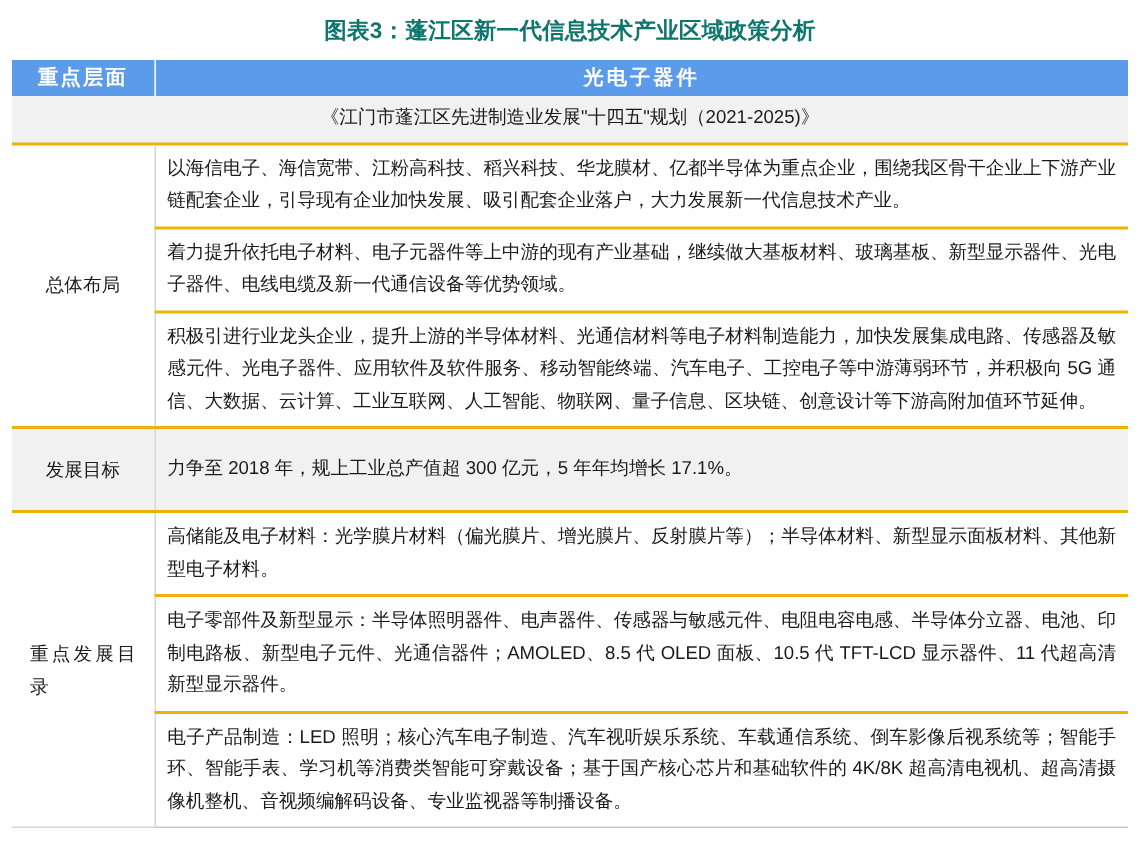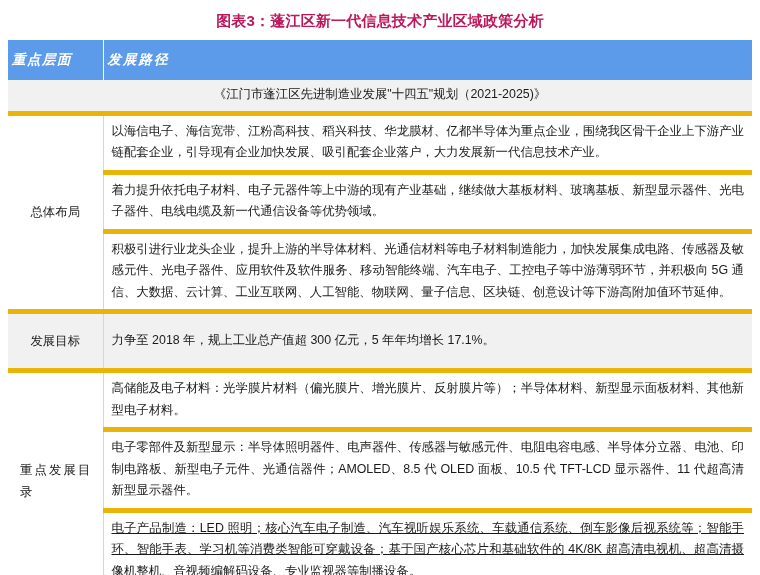--- a/index.html
+++ b/index.html
@@ -39,21 +39,21 @@
     border-radius: 50%;
     width: 40px;
     height: 40px;
   }
 
   
   .chart-title {
     text-align: center;
     font-size: 15px;
     font-weight: bold;
-    color: #be185d;
+    color: #0f766e;
     padding-top: 11px;
     line-height: 20px;
     letter-spacing: 0.2px;
     position: relative;
     z-index: 10;
   }
 
   
   .table-wrap {
     position: relative;
@@ -66,39 +66,38 @@
     table-layout: fixed;
   }
   table.policy col.c-left { width: 95px; }
   table.policy col.c-right { width: 649px; }
 
   table.policy th.hdr {
     background: #5b9bea;
     color: #ffffff;
     font-size: 13.5px;
     font-weight: bold;
-    text-align: left;
-    height: 40px;
+    text-align: center;
+    height: 24px;
     letter-spacing: 2px;
     border: 1px solid #ffffff;
     border-top: none;
     border-bottom: none;
     padding: 0 4px;
-    font-style: italic;
   }
   table.policy th.hdr.left-hdr {
     border-left: none;
     letter-spacing: 1.5px;
   }
   table.policy th.hdr.right-hdr {
     border-right: none;
   }
 
   table.policy td {
-    border-top: 5px solid #eab308;
+    border-top: 2px solid #eab308;
     border-bottom: 1px solid #d6d6d6;
     font-size: 12.4px;
     line-height: 21.5px;
     vertical-align: middle;
     padding: 5px 8px 6px 8px;
     background: #ffffff;
     color: #1a1a1a;
   }
   table.policy td.spanrow {
     text-align: center;
@@ -119,21 +118,21 @@
   table.policy td.label.spread {
     text-align: justify;
     text-align-last: justify;
     padding-left: 12px;
     padding-right: 12px;
   }
   table.policy td.body {
     text-align: justify;
     text-align-last: left;
   }
-  table.policy tr.last-row td { border-bottom: 1px solid #c9c9c9; text-decoration: underline; }
+  table.policy tr.last-row td { border-bottom: 1px solid #c9c9c9; }
 
   
   .footer {
     position: absolute;
     left: 0;
     right: 0;
     bottom: 10px;
     height: 18px;
     z-index: 10;
     font-size: 12px;
@@ -172,21 +171,21 @@
 
 <div class="table-wrap">
 <table class="policy">
   <colgroup>
     <col class="c-left">
     <col class="c-right">
   </colgroup>
   <thead>
     <tr>
       <th class="hdr left-hdr">重点层面</th>
-      <th class="hdr right-hdr">发展路径</th>
+      <th class="hdr right-hdr">光电子器件</th>
     </tr>
   </thead>
   <tbody>
 
     <tr>
       <td class="spanrow" colspan="2">《江门市蓬江区先进制造业发展"十四五"规划（2021-2025)》</td>
     </tr>
 
     <tr>
       <td class="label" rowspan="3">总体布局</td>

